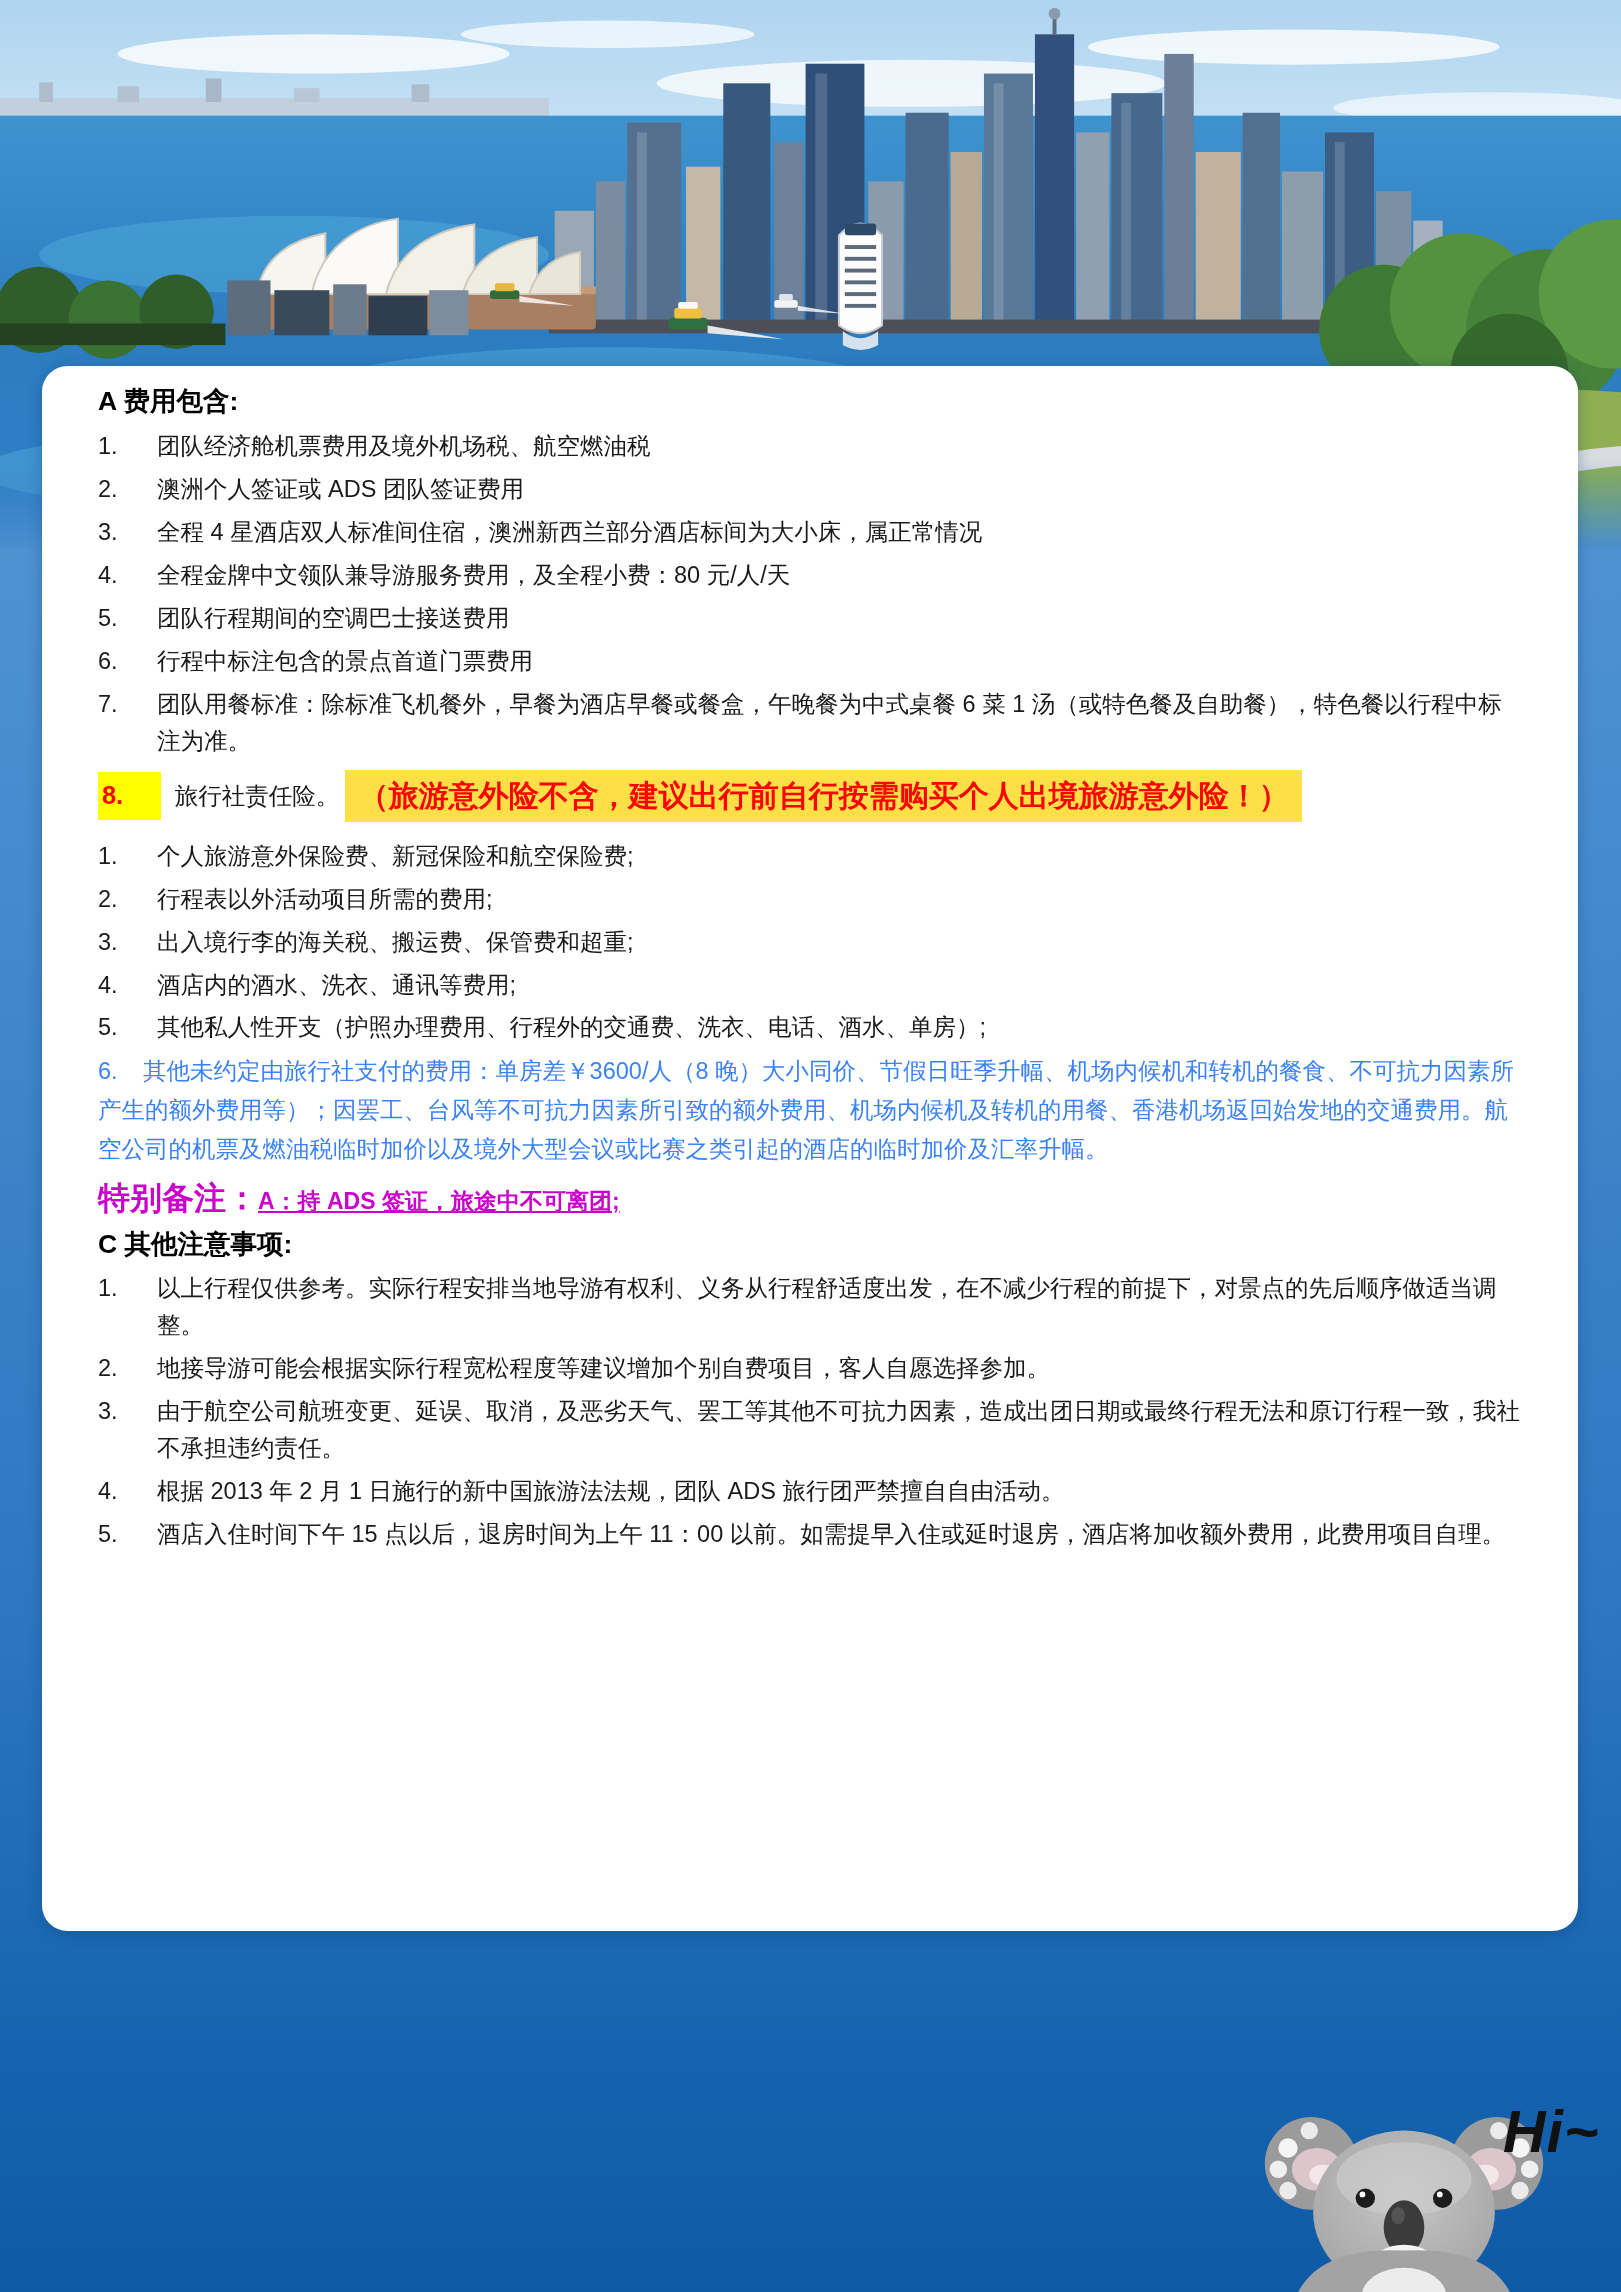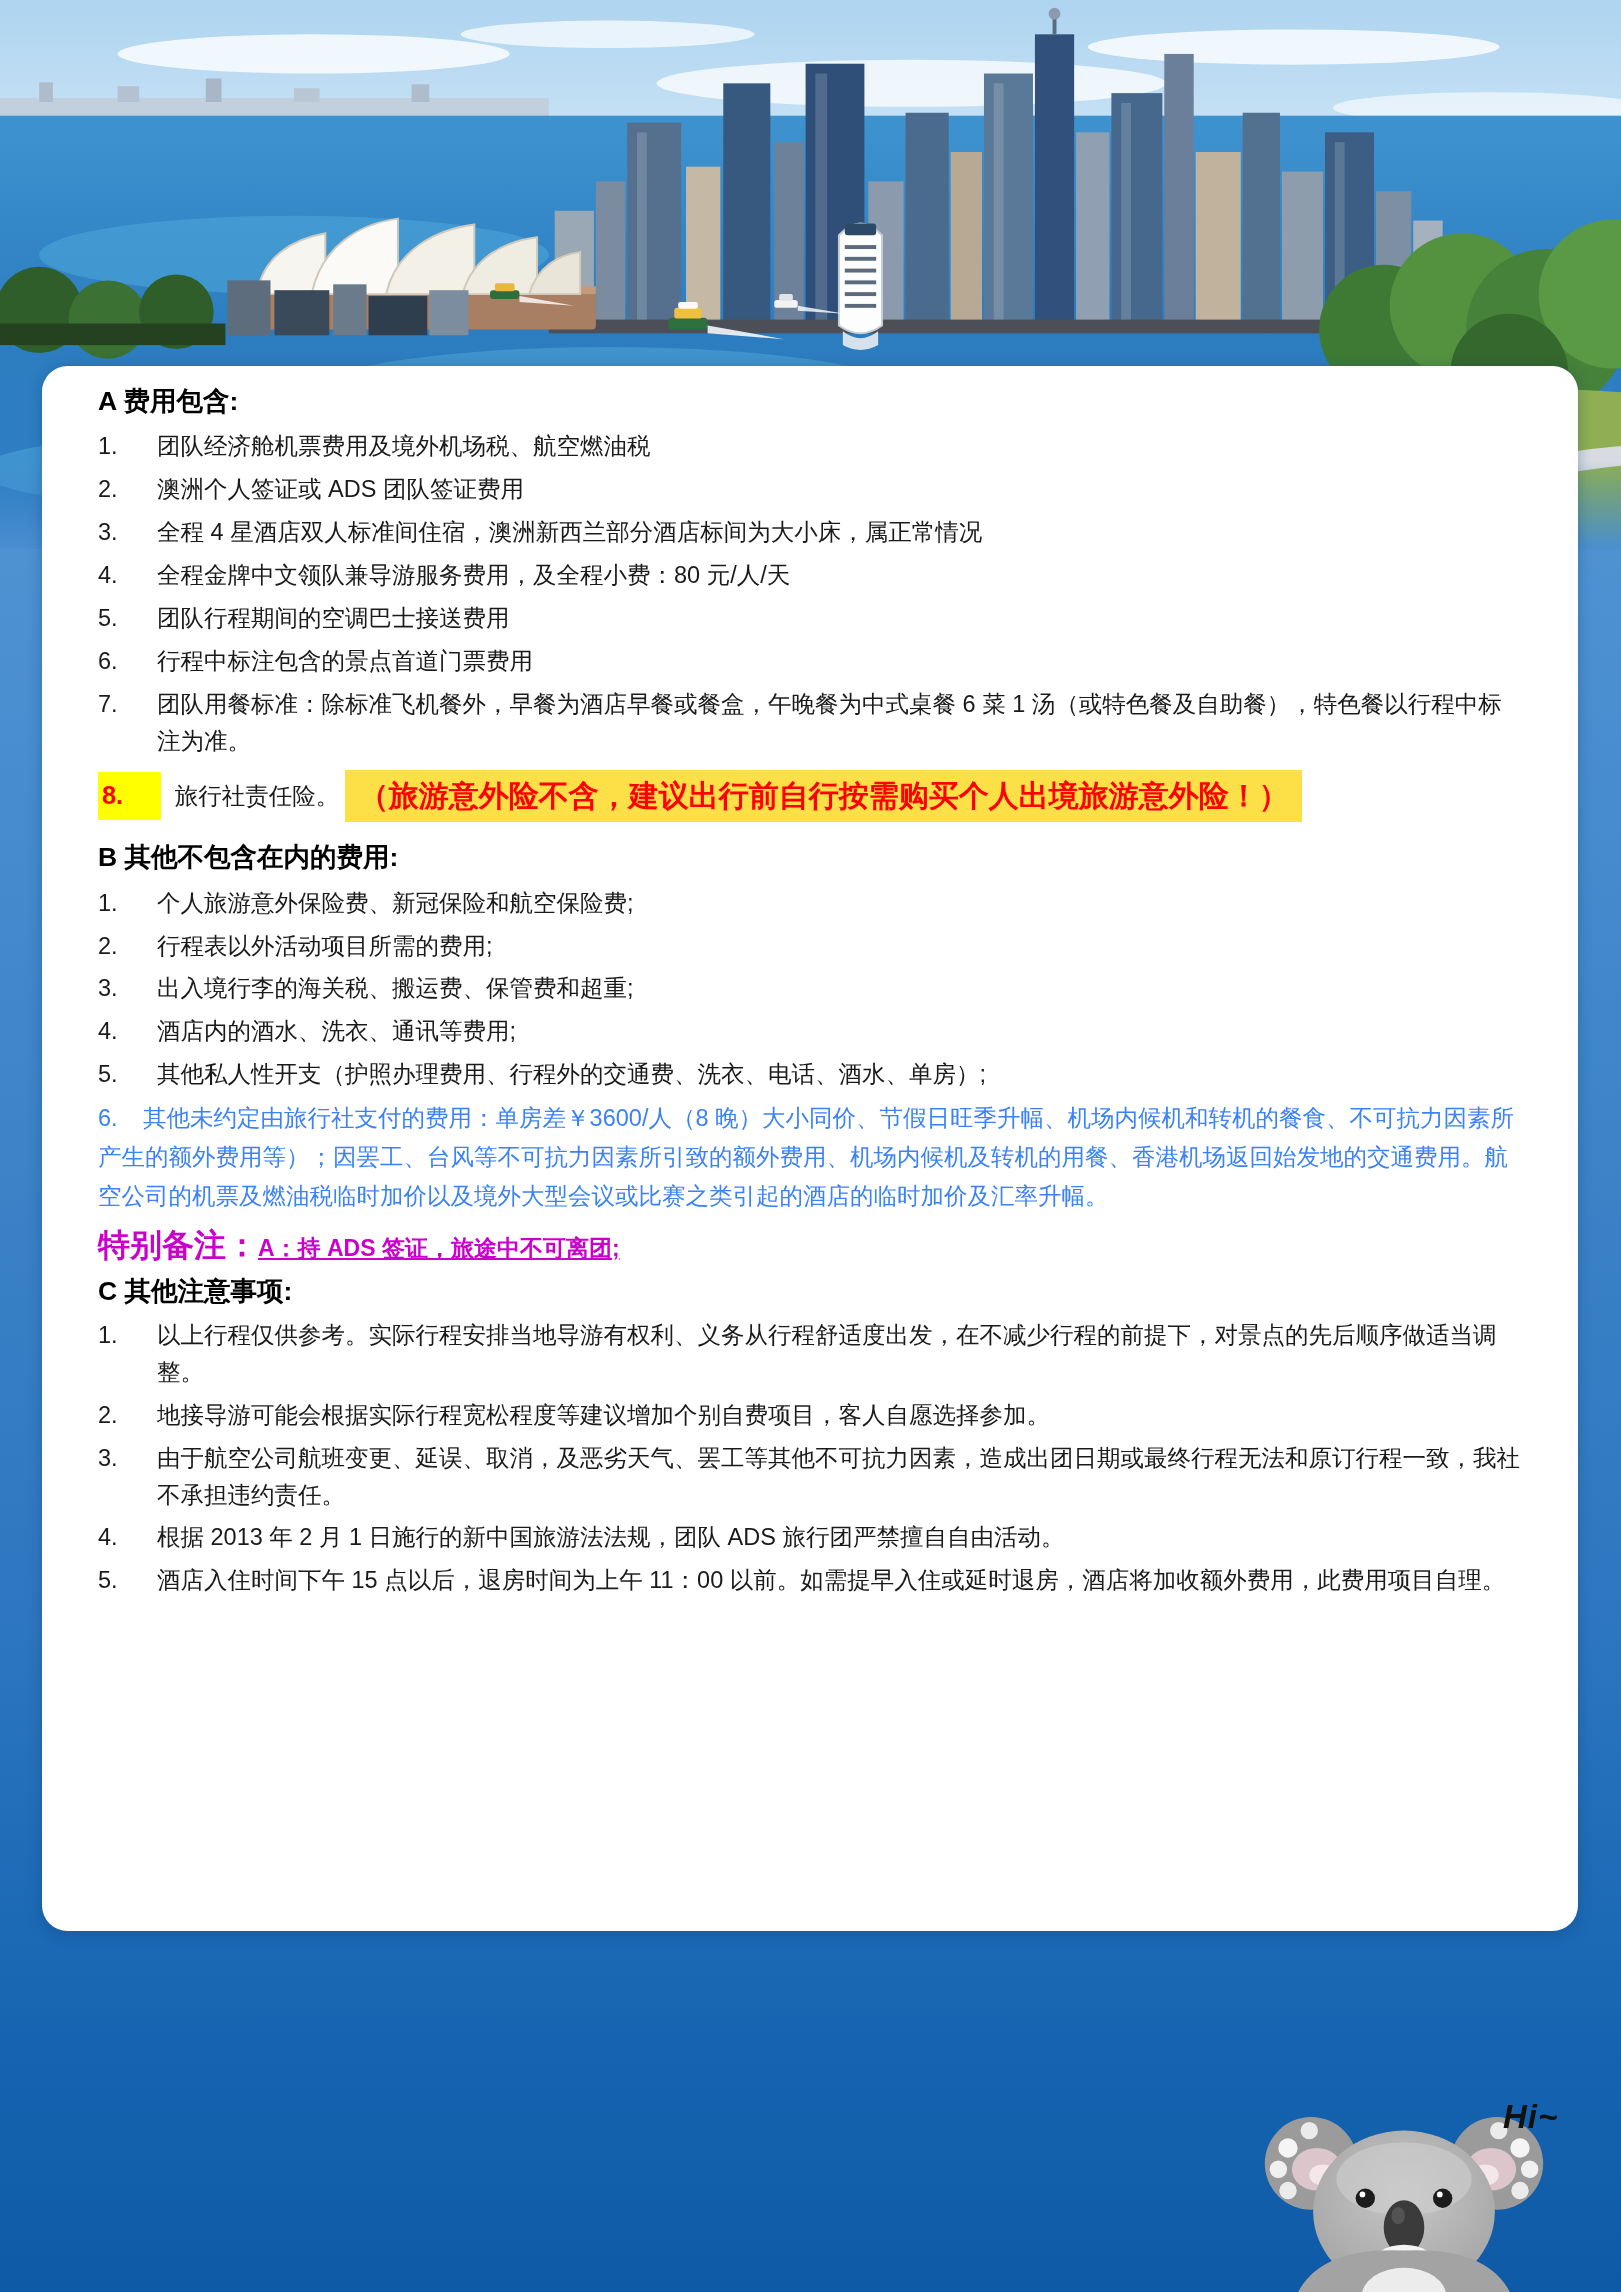--- a/index.html
+++ b/index.html
@@ -37,21 +37,21 @@
     font-size:30px;line-height:35px;padding:8.8px 13.7px;white-space:nowrap;
   }
   .para{font-size:23.5px;line-height:39px;margin-bottom:5.9px;color:#3b82f6;}
   .para .pnum{margin-right:25.5px;}
   .special{margin:7.8px 0 3.9px 0;color:#cc00cc;font-weight:bold;}
   .special .sp-label{font-size:32px;}
   .special .sp-text{font-size:23px;text-decoration:underline;}
   .koala{position:absolute;left:1257px;top:2090px;width:294px;height:203px;z-index:6;}
   .hi{
     position:absolute;left:1503px;top:2098px;z-index:7;
-    font-size:33px;font-weight:bold;font-style:italic;color:#111;
+    font-size:59px;font-weight:bold;font-style:italic;color:#111;
     font-family:"Liberation Sans",sans-serif;letter-spacing:1px;
   }
 </style>
 </head>
 <body>
 
 <div class="page">
 
   <svg class="hero" viewBox="0 0 1654 560" preserveAspectRatio="none" aria-hidden="true">
     <defs>
@@ -231,21 +231,20 @@
       <span class="num">7.</span>
       <span class="txt">团队用餐标准：除标准飞机餐外，早餐为酒店早餐或餐盒，午晚餐为中式桌餐 6 菜 1 汤（或特色餐及自助餐），特色餐以行程中标注为准。</span>
     </div>
 
     <div class="row8">
       <span class="num-hl">8.</span>
       <span class="mid8">旅行社责任险。</span>
       <span class="txt-hl">（旅游意外险不含，建议出行前自行按需购买个人出境旅游意外险！）</span>
     </div>
 
-    <div class="h h-b">B 其他不包含在内的费用:</div>
 
     <div class="li">
       <span class="num">1.</span>
       <span class="txt">个人旅游意外保险费、新冠保险和航空保险费;</span>
     </div>
     <div class="li">
       <span class="num">2.</span>
       <span class="txt">行程表以外活动项目所需的费用;</span>
     </div>
     <div class="li">

